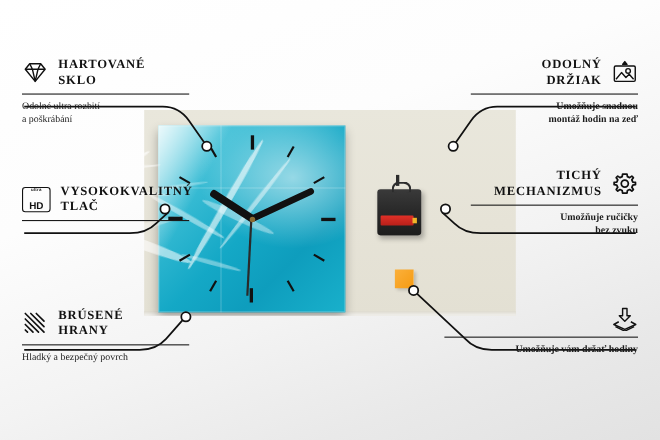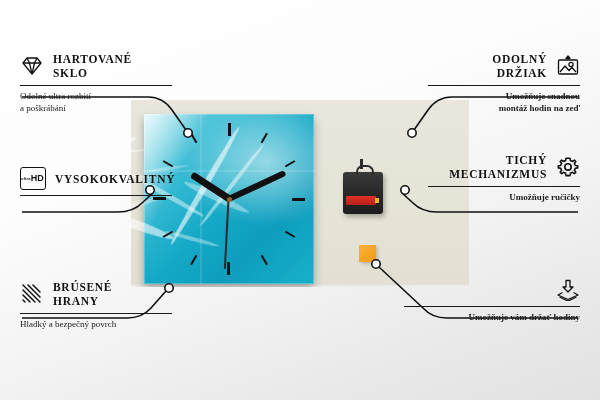--- a/index.html
+++ b/index.html
@@ -64,21 +64,21 @@
   .feat .title{font-size:11.5px;font-weight:700;letter-spacing:.7px;color:#111;
     line-height:14px;text-transform:uppercase;}
   .feat.right .title{text-align:right;}
   .feat .rule{height:1px;background:#1a1a1a;margin:5px 0 5px;width:152px;}
   .feat.right .rule{margin-left:28px;}
   .feat .desc{font-size:9px;line-height:11.5px;color:#1c1c1c;}
   .feat.right .desc{text-align:right;font-weight:bold;}
   .ico{width:24px;height:22px;flex:0 0 24px;display:block;}
 
   .hdbadge{width:23px;height:21px;border:1.6px solid #111;border-radius:3px;
-    display:flex;flex-direction:row;align-items:center;justify-content:flex-start;line-height:1;}
+    display:flex;flex-direction:column;align-items:center;justify-content:space-between;line-height:1;}
   .hdbadge .u{font-size:4px;font-weight:700;letter-spacing:.2px;color:#111;
     font-family:"Liberation Sans",sans-serif;}
   .hdbadge .h{font-size:9px;font-weight:700;color:#111;font-family:"Liberation Sans",sans-serif;}
 </style>
 </head>
 <body>
 
 <div id="stage">
 
   <div class="photo">
@@ -196,20 +196,21 @@
   </div>
 
   <div class="feat left" style="left:20px;top:167px;">
     <div class="head">
       <div class="hdbadge ico">
         <span class="u">ultra</span>
         <span class="h">HD</span>
       </div>
       <div class="title">
         <div>VYSOKOKVALITNÝ</div>
+        <div>TLAČ</div>
       </div>
     </div>
     <div class="rule"></div>
   </div>
 
   <div class="feat left" style="left:20px;top:280px;">
     <div class="head">
       <svg class="ico" viewBox="0 0 24 22">
         <g stroke="#111" stroke-width="1.5" stroke-linecap="round">
           <path d="M3,2 L20,19"></path>
@@ -262,20 +263,21 @@
       <svg class="ico" viewBox="0 0 24 22">
         <g fill="none" stroke="#111" stroke-width="1.6" stroke-linejoin="round">
           <path d="M12,2.2 L14,2.2 L14.4,4.6 L16.4,5.5 L18.4,4.1 L19.8,5.5 L18.4,7.5 L19.3,9.5 L21.7,9.9 L21.7,11.9 L19.3,12.3 L18.4,14.3 L19.8,16.3 L18.4,17.7 L16.4,16.3 L14.4,17.2 L14,19.6 L12,19.6 L10,19.6 L9.6,17.2 L7.6,16.3 L5.6,17.7 L4.2,16.3 L5.6,14.3 L4.7,12.3 L2.3,11.9 L2.3,9.9 L4.7,9.5 L5.6,7.5 L4.2,5.5 L5.6,4.1 L7.6,5.5 L9.6,4.6 L10,2.2 Z"></path>
           <circle cx="12" cy="10.9" r="3.2"></circle>
         </g>
       </svg>
     </div>
     <div class="rule"></div>
     <div class="desc">
       <div>Umožňuje ručičky</div>
+      <div>bez zvuku</div>
     </div>
   </div>
 
   <div class="feat right" style="left:389px;top:279px;width:191px;">
     <div class="head">
       <svg class="ico" viewBox="0 0 24 22">
         <g fill="none" stroke="#111" stroke-width="1.3" stroke-linejoin="round">
           <path d="M10,1.5 L14,1.5 L14,8 L17,8 L12,13 L7,8 L10,8 Z"></path>
           <path d="M6.5,13.5 L2,16 L12,20.5 L22,16 L17.5,13.5"></path>
           <path d="M3.5,18 L12,22 L20.5,18"></path>

